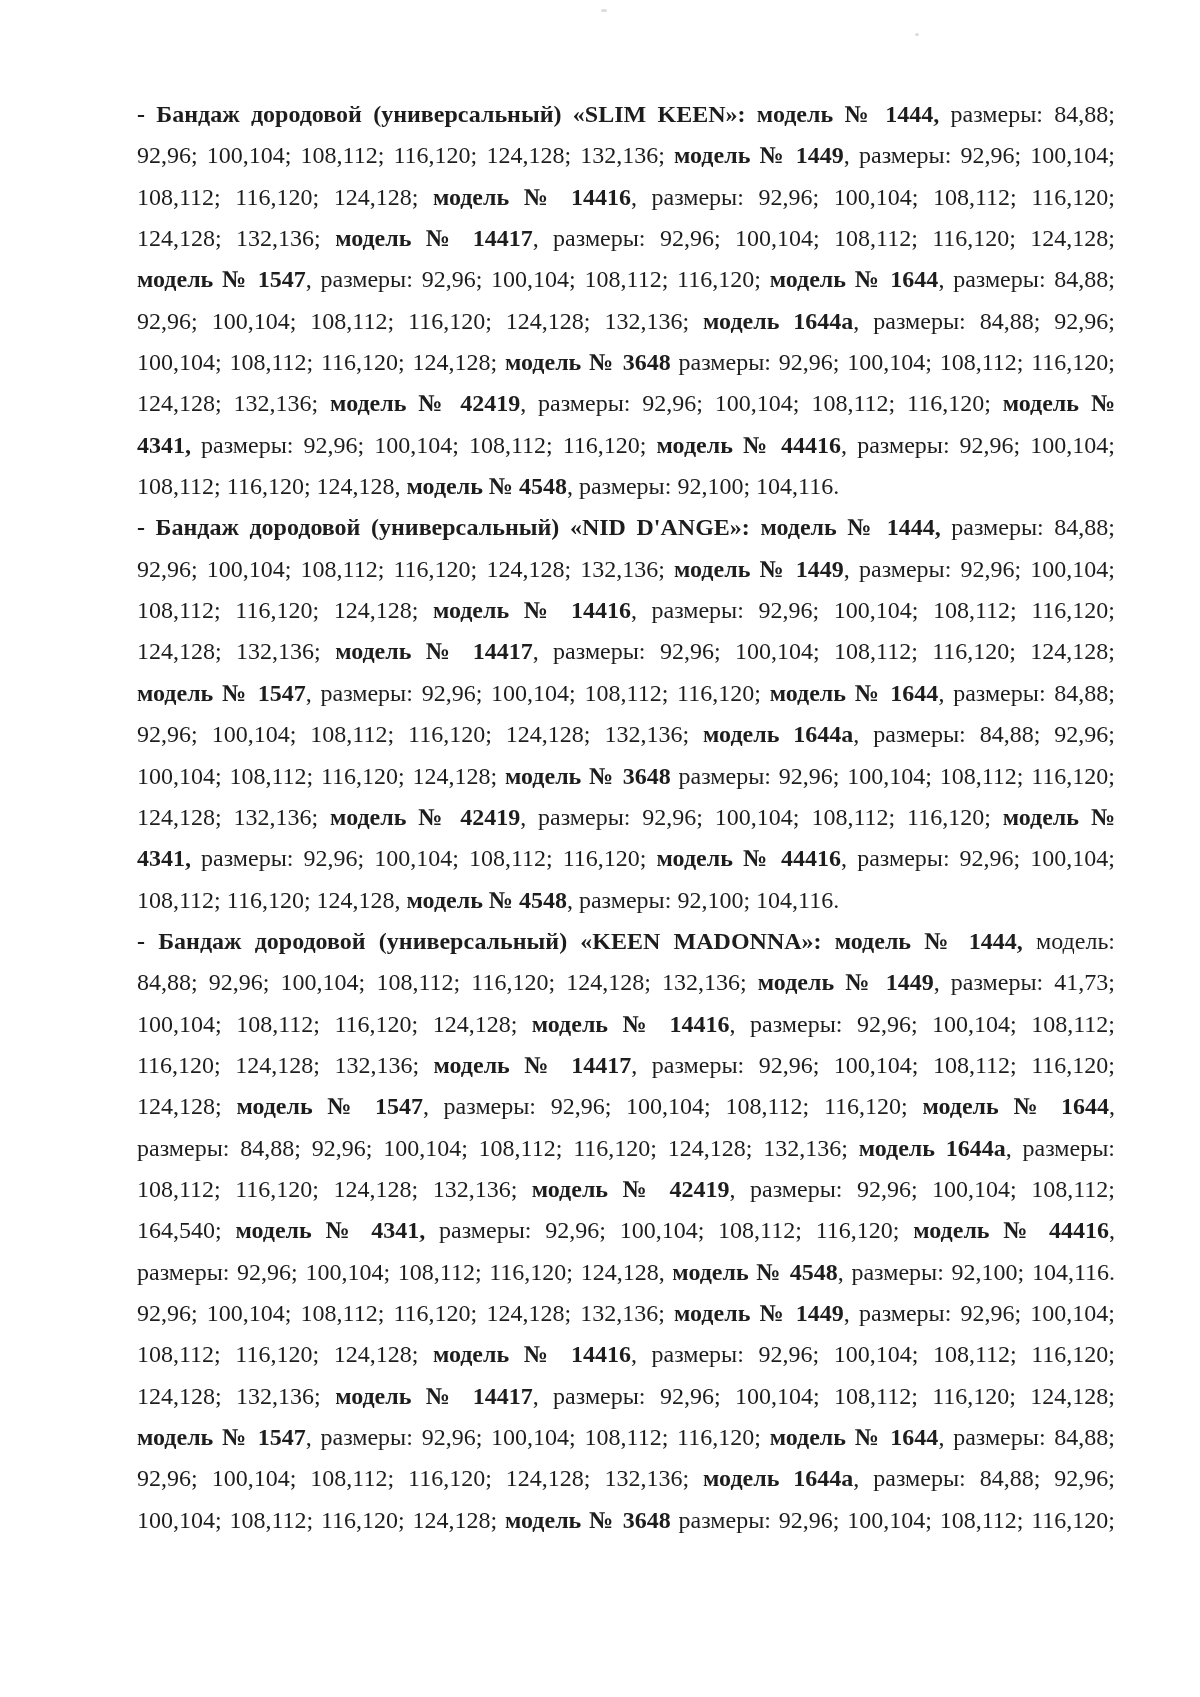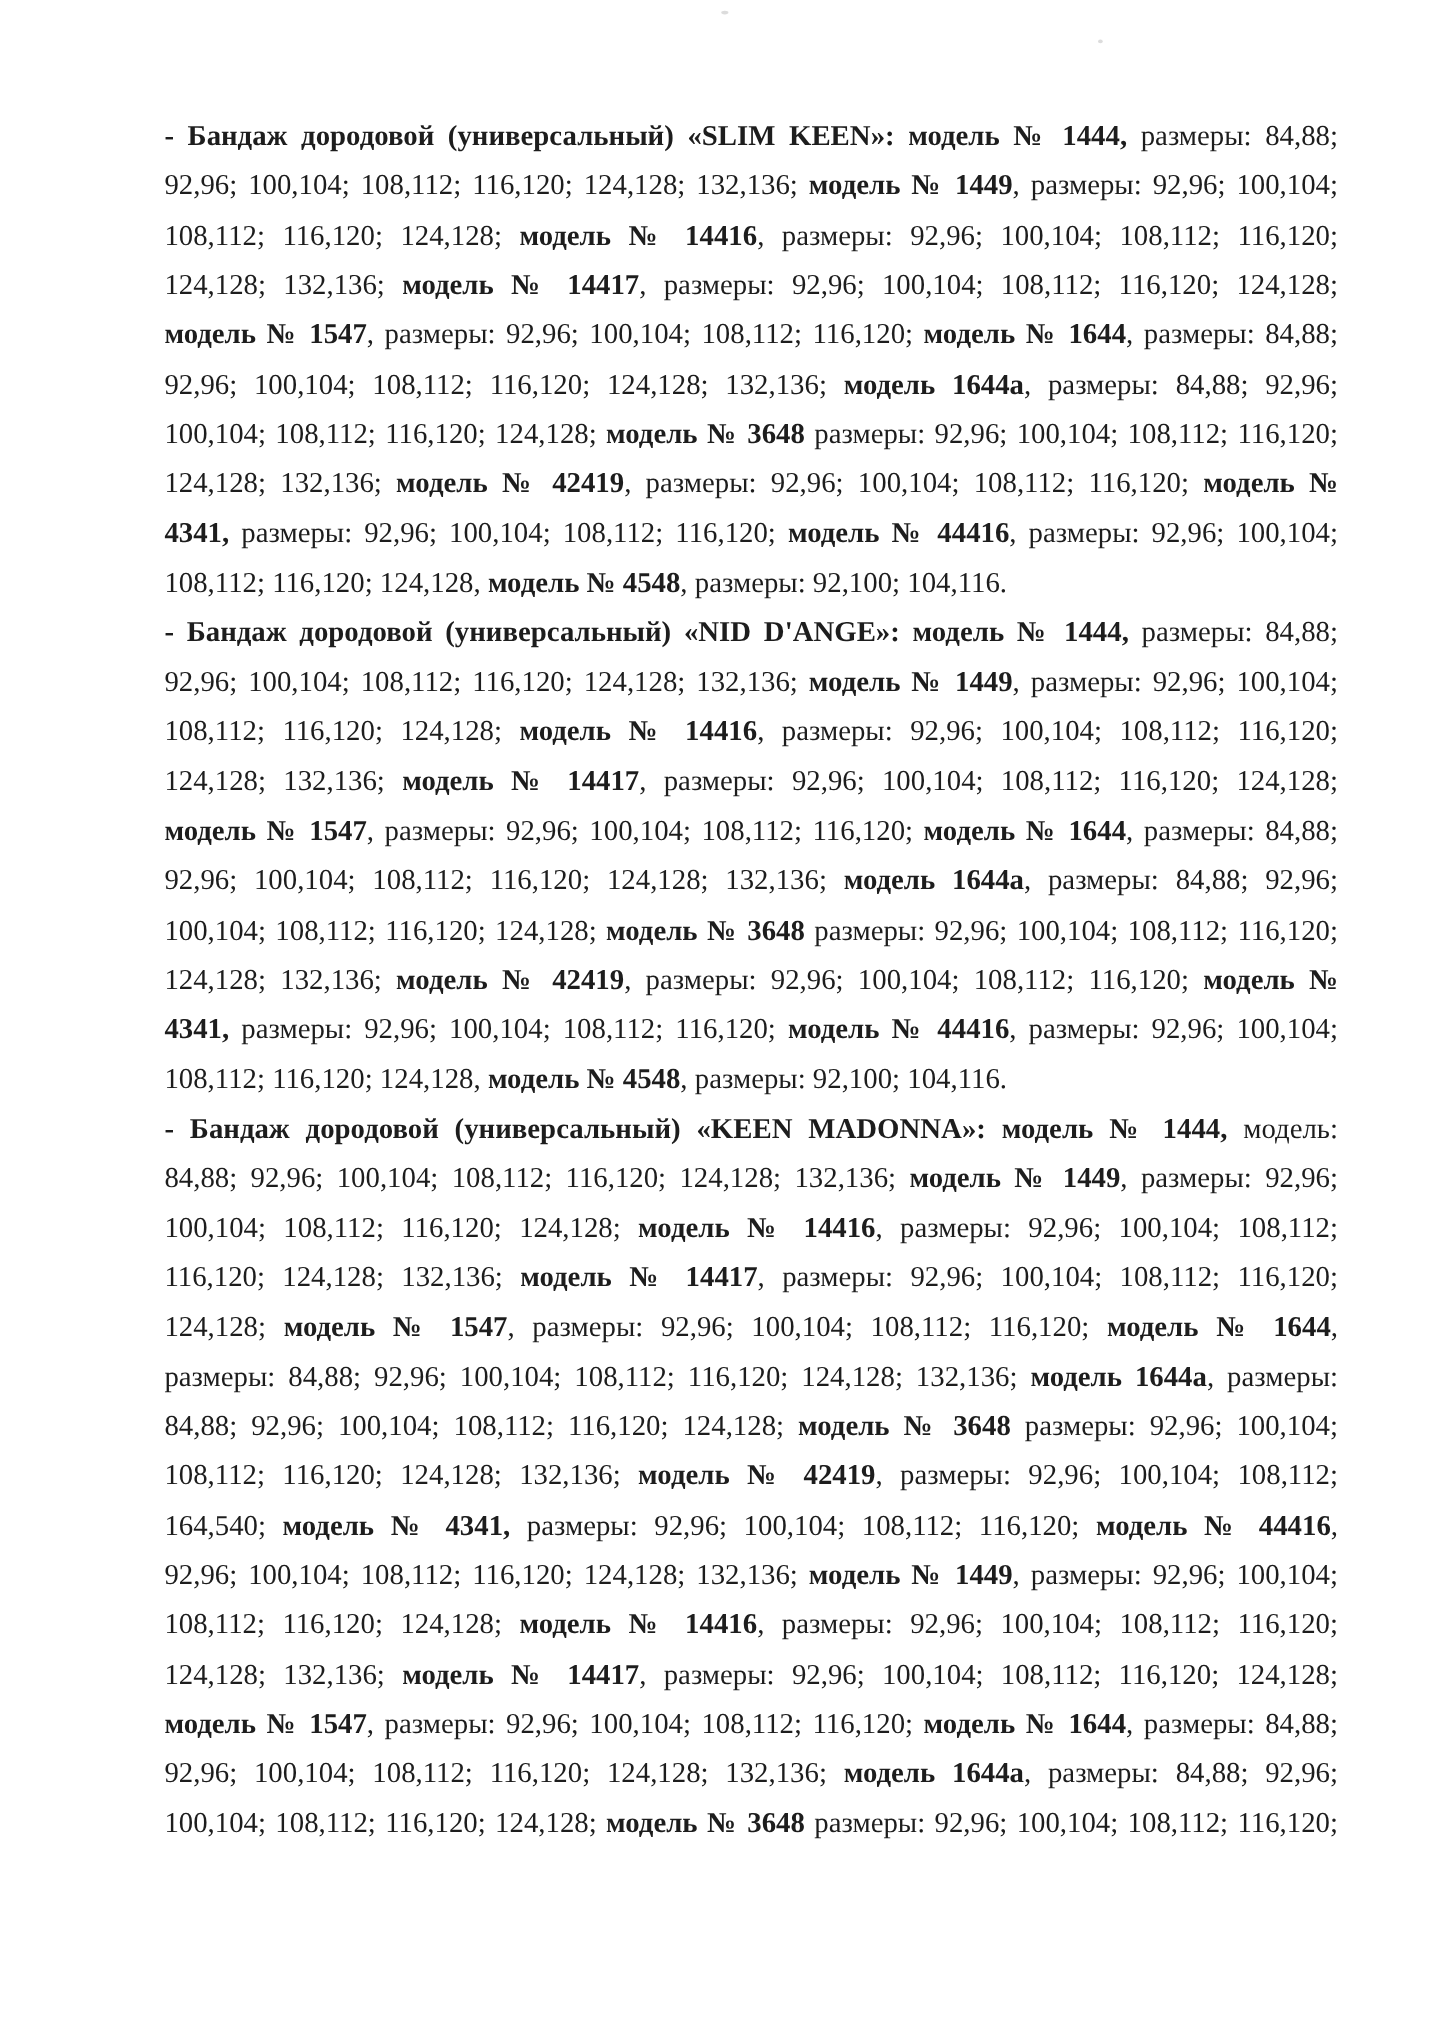--- a/index.html
+++ b/index.html
@@ -77,28 +77,28 @@
         <div class="tline"><span>124,128; 132,136; </span><b>модель № 14417</b><span>, размеры: 92,96; 100,104; 108,112; 116,120; 124,128;</span></div>
         <div class="tline"><b>модель № 1547</b><span>, размеры: 92,96; 100,104; 108,112; 116,120; </span><b>модель № 1644</b><span>, размеры: 84,88;</span></div>
         <div class="tline"><span>92,96; 100,104; 108,112; 116,120; 124,128; 132,136; </span><b>модель 1644a</b><span>, размеры: 84,88; 92,96;</span></div>
         <div class="tline"><span>100,104; 108,112; 116,120; 124,128; </span><b>модель № 3648</b><span> размеры: 92,96; 100,104; 108,112; 116,120;</span></div>
         <div class="tline"><span>124,128; 132,136; </span><b>модель № 42419</b><span>, размеры: 92,96; 100,104; 108,112; 116,120; </span><b>модель №</b></div>
         <div class="tline"><b>4341,</b><span> размеры: 92,96; 100,104; 108,112; 116,120; </span><b>модель № 44416</b><span>, размеры: 92,96; 100,104;</span></div>
         <div class="tline flush"><span>108,112; 116,120; 124,128, </span><b>модель № 4548</b><span>, размеры: 92,100; 104,116.</span></div>
       </div>
       <div class="paragraph">
         <div class="tline"><b>- Бандаж дородовой (универсальный) «KEEN MADONNA»: модель № 1444,</b><span> модель:</span></div>
-        <div class="tline"><span>84,88; 92,96; 100,104; 108,112; 116,120; 124,128; 132,136; </span><b>модель № 1449</b><span>, размеры: 92,96;</span></div>
+        <div class="tline"><span>84,88; 92,96; 100,104; 108,112; 116,120; 124,128; 132,136; </span><b>модель № 1449</b><span>, размеры: 41,73;</span></div>
         <div class="tline"><span>100,104; 108,112; 116,120; 124,128; </span><b>модель № 14416</b><span>, размеры: 92,96; 100,104; 108,112;</span></div>
         <div class="tline"><span>116,120; 124,128; 132,136; </span><b>модель № 14417</b><span>, размеры: 92,96; 100,104; 108,112; 116,120;</span></div>
         <div class="tline"><span>124,128; </span><b>модель № 1547</b><span>, размеры: 92,96; 100,104; 108,112; 116,120; </span><b>модель № 1644</b><span>,</span></div>
         <div class="tline"><span>размеры: 84,88; 92,96; 100,104; 108,112; 116,120; 124,128; 132,136; </span><b>модель 1644a</b><span>, размеры:</span></div>
-        <div class="tline"><span>84,88; 92,96; 100,104; 108,112; 116,120; 124,128; </span><b>модель № 3648</b><span> размеры: 92,96; 100,104;</span></div>
         <div class="tline"><span>108,112; 116,120; 124,128; 132,136; </span><b>модель № 42419</b><span>, размеры: 92,96; 100,104; 108,112;</span></div>
         <div class="tline"><span>164,540; </span><b>модель № 4341,</b><span> размеры: 92,96; 100,104; 108,112; 116,120; </span><b>модель № 44416</b><span>,</span></div>
+        <div class="tline"><span>размеры: 92,96; 100,104; 108,112; 116,120; 124,128, </span><b>модель № 4548</b><span>, размеры: 92,100; 104,116.</span></div>
       </div>
       <div class="paragraph">
         <div class="tline"><span>92,96; 100,104; 108,112; 116,120; 124,128; 132,136; </span><b>модель № 1449</b><span>, размеры: 92,96; 100,104;</span></div>
         <div class="tline"><span>108,112; 116,120; 124,128; </span><b>модель № 14416</b><span>, размеры: 92,96; 100,104; 108,112; 116,120;</span></div>
         <div class="tline"><span>124,128; 132,136; </span><b>модель № 14417</b><span>, размеры: 92,96; 100,104; 108,112; 116,120; 124,128;</span></div>
         <div class="tline"><b>модель № 1547</b><span>, размеры: 92,96; 100,104; 108,112; 116,120; </span><b>модель № 1644</b><span>, размеры: 84,88;</span></div>
         <div class="tline"><span>92,96; 100,104; 108,112; 116,120; 124,128; 132,136; </span><b>модель 1644a</b><span>, размеры: 84,88; 92,96;</span></div>
         <div class="tline"><span>100,104; 108,112; 116,120; 124,128; </span><b>модель № 3648</b><span> размеры: 92,96; 100,104; 108,112; 116,120;</span></div>
       </div>
     </div>

